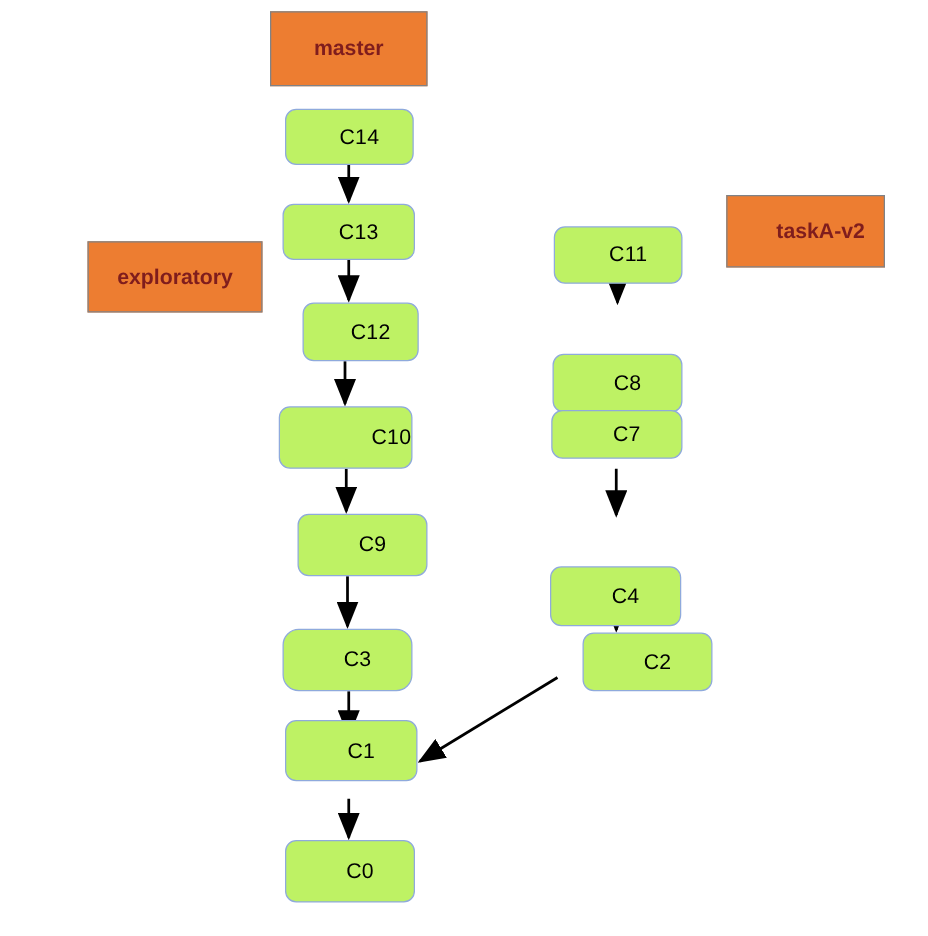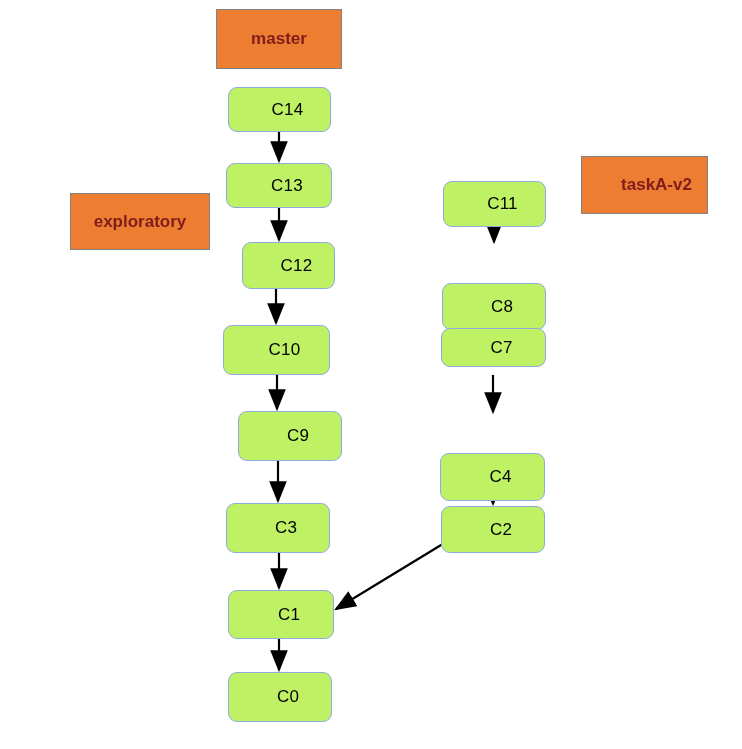--- a/index.html
+++ b/index.html
@@ -97,45 +97,45 @@
   <div id="commits-group">
       <div class="commit-node" style="left: 228px; top: 87px; width: 103px; height: 45px;">
         <span>C14</span>
       </div>
       <div class="commit-node" style="left: 226px; top: 163px; width: 106px; height: 45px;">
         <span>C13</span>
       </div>
       <div class="commit-node" style="left: 242px; top: 242px; width: 93px; height: 47px;">
         <span>C12</span>
       </div>
-      <div class="commit-node" style="left: 223px; top: 325px; width: 107px; height: 50px;">
+      <div class="commit-node" style="left: 223px; top: 325px; width: 107px; height: 50px; justify-content: flex-end;">
         <span>C10</span>
       </div>
       <div class="commit-node" style="left: 238px; top: 411px; width: 104px; height: 50px;">
         <span>C9</span>
       </div>
-      <div class="commit-node" style="left: 226px; top: 503px; width: 104px; height: 50px;">
+      <div class="commit-node" style="left: 226px; top: 503px; width: 104px; height: 50px; border-radius: 13px;">
         <span>C3</span>
       </div>
-      <div class="commit-node" style="left: 228px; top: 590px; width: 106px; height: 49px;">
+      <div class="commit-node" style="left: 228px; top: 576px; width: 106px; height: 49px;">
         <span>C1</span>
       </div>
       <div class="commit-node" style="left: 228px; top: 672px; width: 104px; height: 50px;">
         <span>C0</span>
       </div>
       <div class="commit-node" style="left: 443px; top: 165px; width: 103px; height: 46px; margin-top: 16px;">
         <span>C11</span>
       </div>
       <div class="commit-node" style="left: 442px; top: 244px; width: 104px; height: 47px; margin-top: 39px;">
         <span>C8</span>
       </div>
       <div class="commit-node" style="left: 441px; top: 328px; width: 105px; height: 39px;">
         <span>C7</span>
       </div>
       <div class="commit-node" style="left: 440px; top: 414px; width: 105px; height: 48px; margin-top: 39px;">
         <span>C4</span>
       </div>
-      <div class="commit-node" style="left: 441px; top: 506px; width: 104px; height: 47px; text-align: center;">
+      <div class="commit-node" style="left: 466px; top: 506px; width: 104px; height: 47px; text-align: center;">
         <span>C2</span>
       </div>
     </div>
 
 </div>
 
 </body></html>

